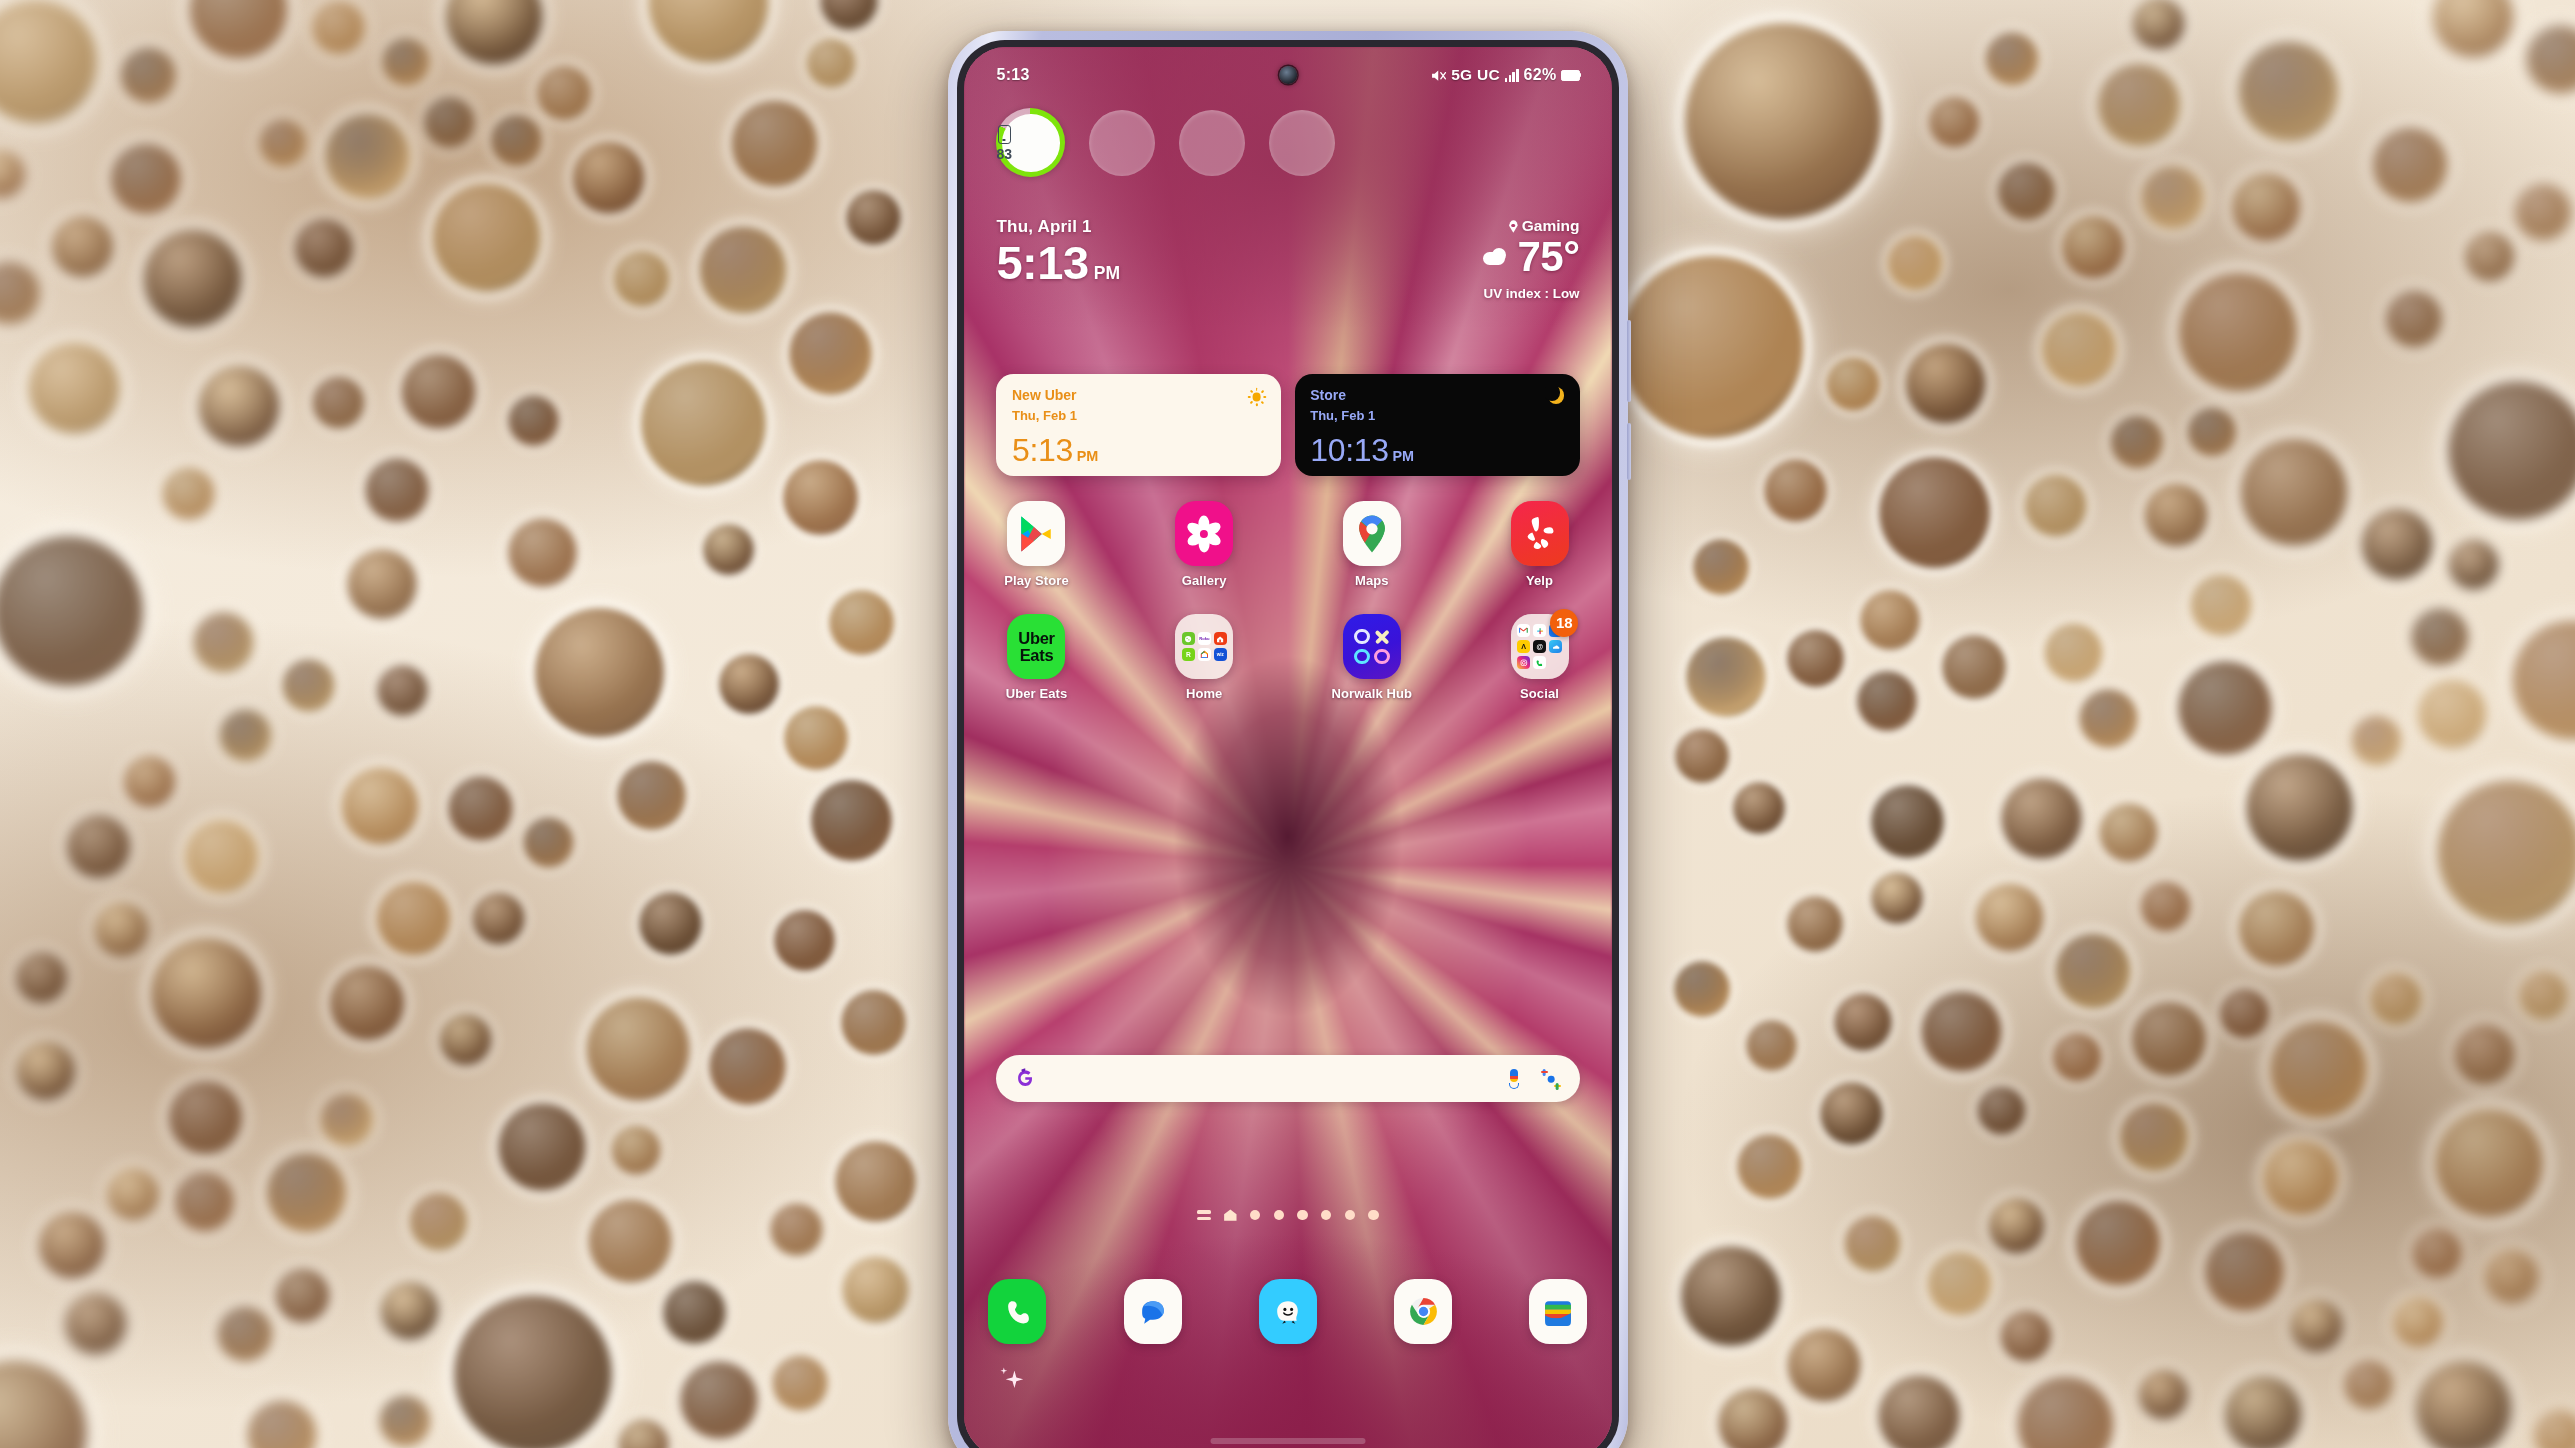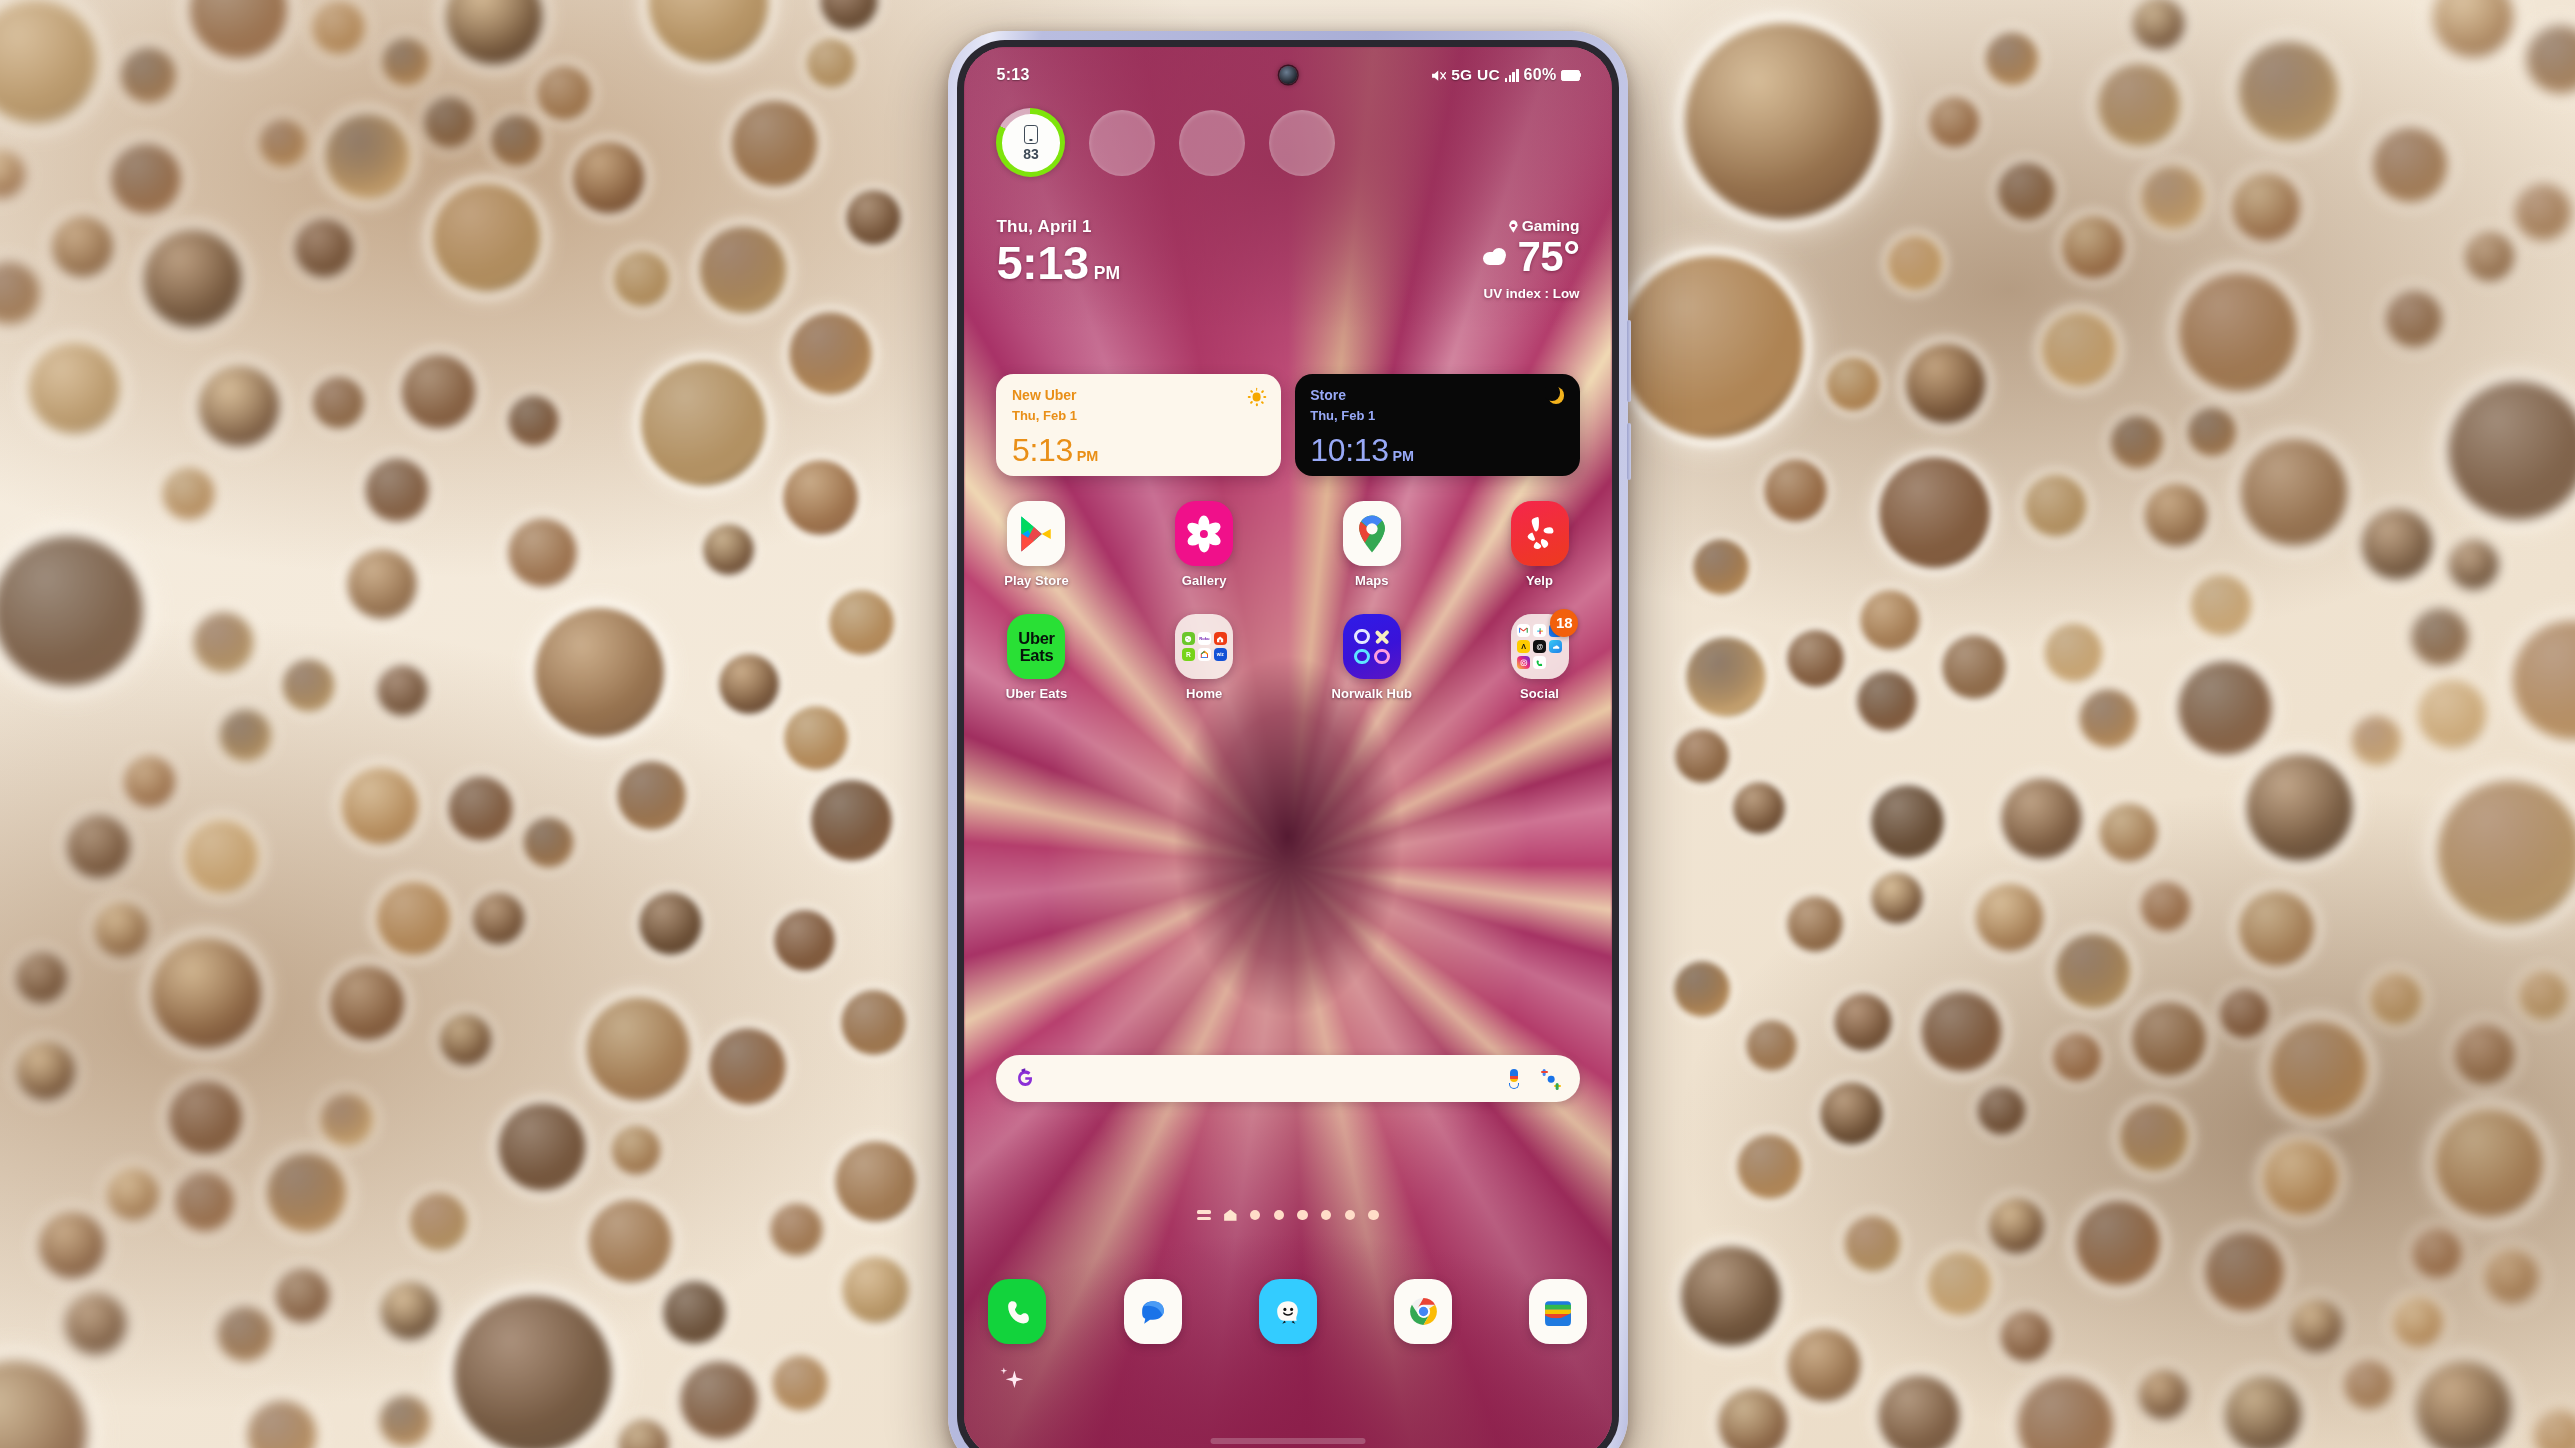--- a/index.html
+++ b/index.html
@@ -137,21 +137,21 @@
     z-index: 6;
   }
   .ring-slot {
     width: 66px; height: 66px; border-radius: 50%;
     background: rgba(255,255,255,.30);
     box-shadow: inset 0 1px 5.2px rgba(255,255,255,.25);
   }
   #batt-ring {
     width: 69px; height: 69px; border-radius: 50%;
     background: conic-gradient(#7ee40b 0 83%, rgba(255,255,255,.55) 83% 100%);
-    display: flex; align-items: center; justify-content: center;
+    display: flex; align-items: center; justify-content: flex-start;
     box-shadow: 0 1px 6.2px rgba(0,0,0,.22);
     position: relative;
   }
   #batt-ring::before{
     content:""; position:absolute; inset:5.7px; border-radius:50%;
     background:#fdfdfb;
   }
   #batt-inner{position:relative;z-index:2;display:flex;flex-direction:column;align-items:center;gap:3.1px}
   .phone-glyph{
     width:11.3px;height:16.5px;border:1.5px solid #3e4a57;border-radius:3.1px;position:relative;
@@ -563,21 +563,21 @@
                 <path d="M19 7l9 12M28 7l-9 12" stroke="#fff" stroke-width="2.6" stroke-linecap="round"></path>
               </svg>
             </span>
             <span class="net-label">5G UC</span>
             <span class="bars">
               <i></i>
                 <i></i>
                 <i></i>
                 <i></i>
             </span>
-            <span>60%</span>
+            <span>62%</span>
             <span class="batt"></span>
           </span>
         </div>
 
         <div id="ring-row">
           <div id="batt-ring">
             <div id="batt-inner">
               <span class="phone-glyph"></span>
               <span id="batt-num">83</span>
             </div>

